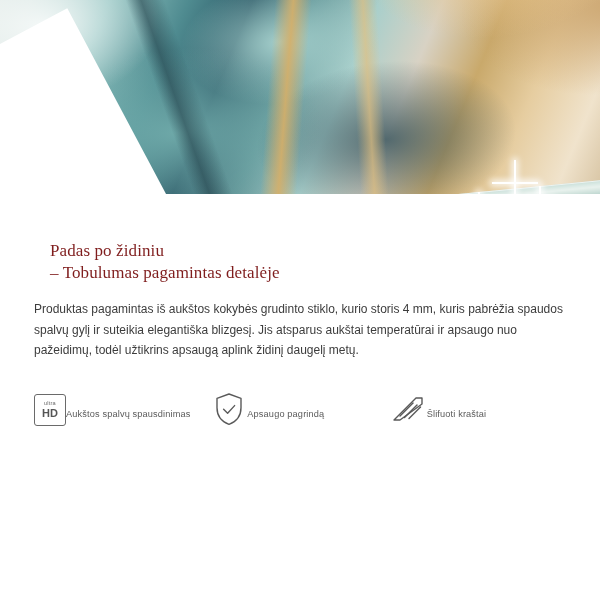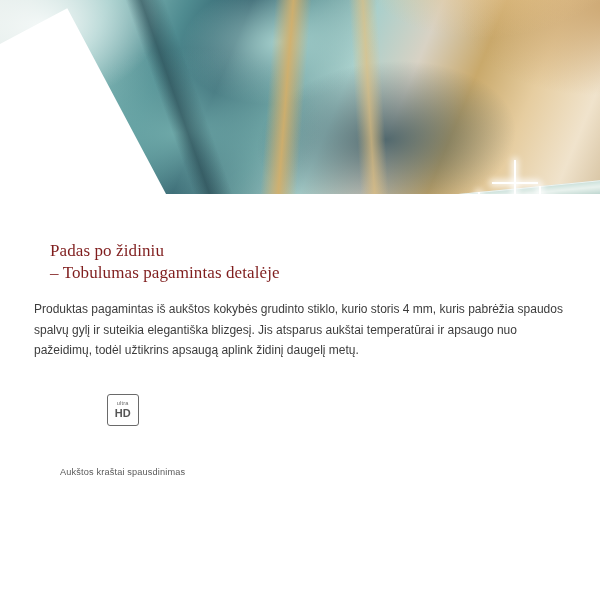--- a/index.html
+++ b/index.html
@@ -155,24 +155,22 @@
 
   
   .features {
     margin-top: 26px;
     display: grid;
     grid-template-columns: repeat(3, 1fr);
     grid-row-gap: 10px;
   }
   .feature {
     display: flex;
-    flex-direction: column;
     align-items: center;
-    justify-content: space-between;
-    gap: 25px;
+    justify-content: flex-start;
   }
   .feature-icon {
     height: 46px;
     display: flex;
     align-items: center;
     justify-content: center;
     color: #555555;
   }
   .feature-label {
     margin-top: 9px;
@@ -231,22 +229,42 @@
     <div class="features">
 
 
       <div class="feature">
         <div class="feature-icon">
           <div class="ultrahd-box">
             <span class="ultrahd-top">ultra</span>
             <span class="ultrahd-bottom">HD</span>
           </div>
         </div>
-        <div class="feature-label">Aukštos kraštai spausdinimas</div>
+        <div class="feature-label">Aukštos spalvų spausdinimas</div>
       </div>
 
-
-
+      <div class="feature">
+        <div class="feature-icon">
+          <svg width="36" height="40" viewBox="0 0 36 40" fill="none" stroke="#5a5a5a" stroke-width="1.4" stroke-linecap="round" stroke-linejoin="round">
+            <path d="M18 4l12 4.4v9.4c0 8.2-5.2 14-12 16.6C11.2 31.8 6 26 6 17.8V8.4L18 4z"></path>
+            <path d="M12.6 19.2l4 4 7-7.6"></path>
+          </svg>
+        </div>
+        <div class="feature-label">Apsaugo pagrindą</div>
+      </div>
+
+
+      <div class="feature">
+        <div class="feature-icon">
+          <svg width="38" height="32" viewBox="0 0 38 32" fill="none" stroke="#5a5a5a" stroke-width="1.4" stroke-linecap="round" stroke-linejoin="round">
+            <path d="M5 26L27 4h6v6L11 26H5z" stroke-width="1.4"></path>
+            <line x1="11" y1="22" x2="24" y2="9"></line>
+            <line x1="15.5" y1="23.5" x2="28" y2="11"></line>
+            <line x1="20" y1="24.5" x2="31.5" y2="13"></line>
+          </svg>
+        </div>
+        <div class="feature-label">Šlifuoti kraštai</div>
+      </div>
 
 
     </div>
   </div>
 </div>
 
 </body></html>

